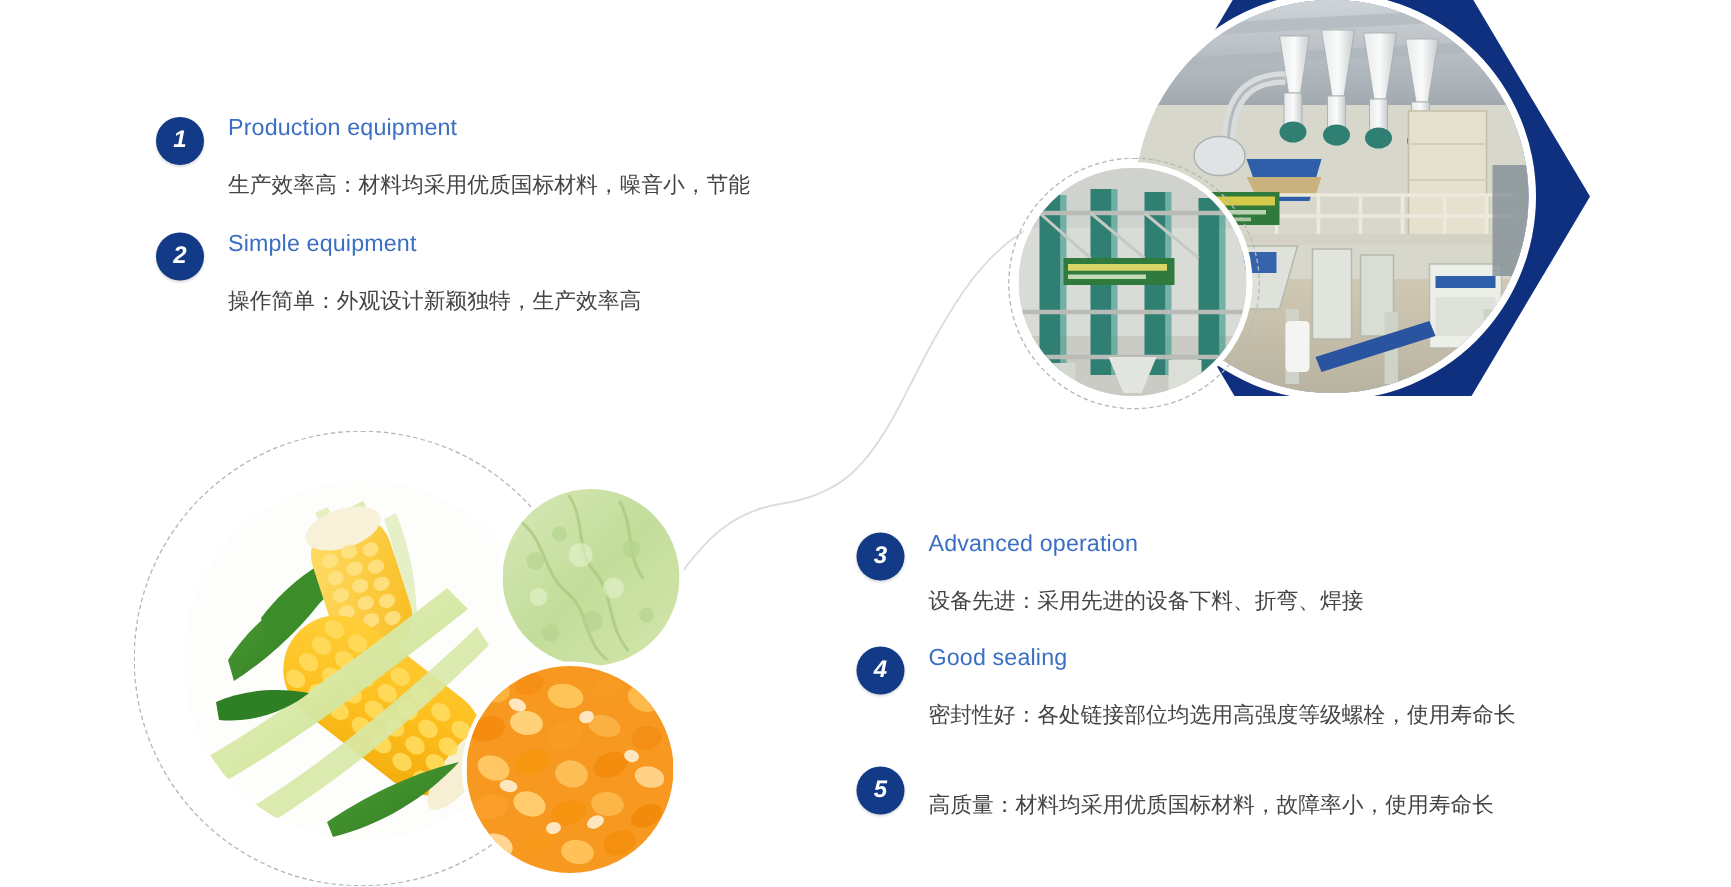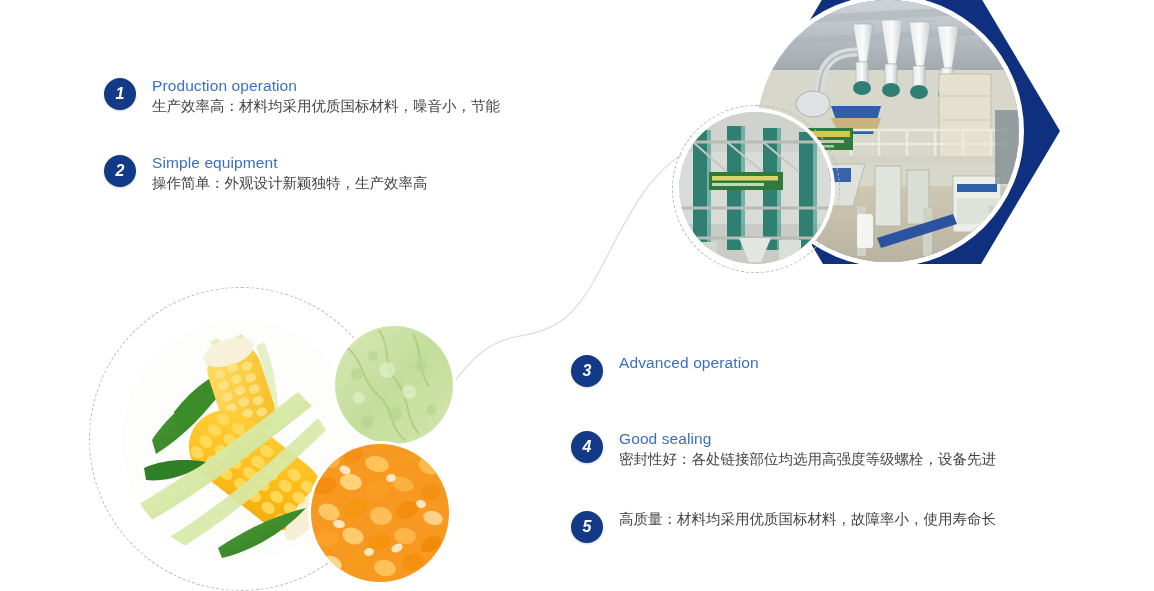--- a/index.html
+++ b/index.html
@@ -55,23 +55,22 @@
     color: #3b6fc4;
     font-size: 15.5px;
     line-height: 20px;
     letter-spacing: 0.1px;
     white-space: nowrap;
   }
   .fbody {
     color: #444444;
     font-size: 14.5px;
     line-height: 22px;
-    margin-top: 0;
+    margin-top: 17px;
     white-space: nowrap;
-    font-family: Liberation Mono, monospace;
   }
 
   
   .hex-wrap {
     position: absolute;
     left: 744px;
     top: -2px;
     width: 316px;
     height: 266px;
   }
@@ -299,45 +298,46 @@
 
       <path d="M60 126 L92 126 L82 150 L70 150 Z" fill="#e3e5e0"></path>
       <rect x="100" y="128" width="22" height="24" fill="#dcded8"></rect>
       <rect x="20" y="130" width="18" height="22" fill="#d5d8d1"></rect>
     </svg>
   </div>
 
   <div class="feature" style="left:104px; top:76px;">
     <div class="badge">1</div>
     <div class="ftext">
-      <div class="fhead">Production operation</div>
+      <div class="fhead">Production equipment</div>
       <div class="fbody">生产效率高：材料均采用优质国标材料，噪音小，节能</div>
     </div>
   </div>
 
   <div class="feature" style="left:104px; top:153px;">
     <div class="badge">2</div>
     <div class="ftext">
       <div class="fhead">Simple equipment</div>
       <div class="fbody">操作简单：外观设计新颖独特，生产效率高</div>
     </div>
   </div>
 
   <div class="feature" style="left:571px; top:353px;">
     <div class="badge">3</div>
     <div class="ftext">
       <div class="fhead">Advanced operation</div>
+      <div class="fbody">设备先进：采用先进的设备下料、折弯、焊接</div>
     </div>
   </div>
 
   <div class="feature" style="left:571px; top:429px;">
     <div class="badge">4</div>
     <div class="ftext">
       <div class="fhead">Good sealing</div>
-      <div class="fbody">密封性好：各处链接部位均选用高强度等级螺栓，设备先进</div>
+      <div class="fbody">密封性好：各处链接部位均选用高强度等级螺栓，使用寿命长</div>
     </div>
   </div>
 
   <div class="feature" style="left:571px; top:509px;">
     <div class="badge">5</div>
     <div class="ftext">
       <div class="fbody">高质量：材料均采用优质国标材料，故障率小，使用寿命长</div>
     </div>
   </div>
 

